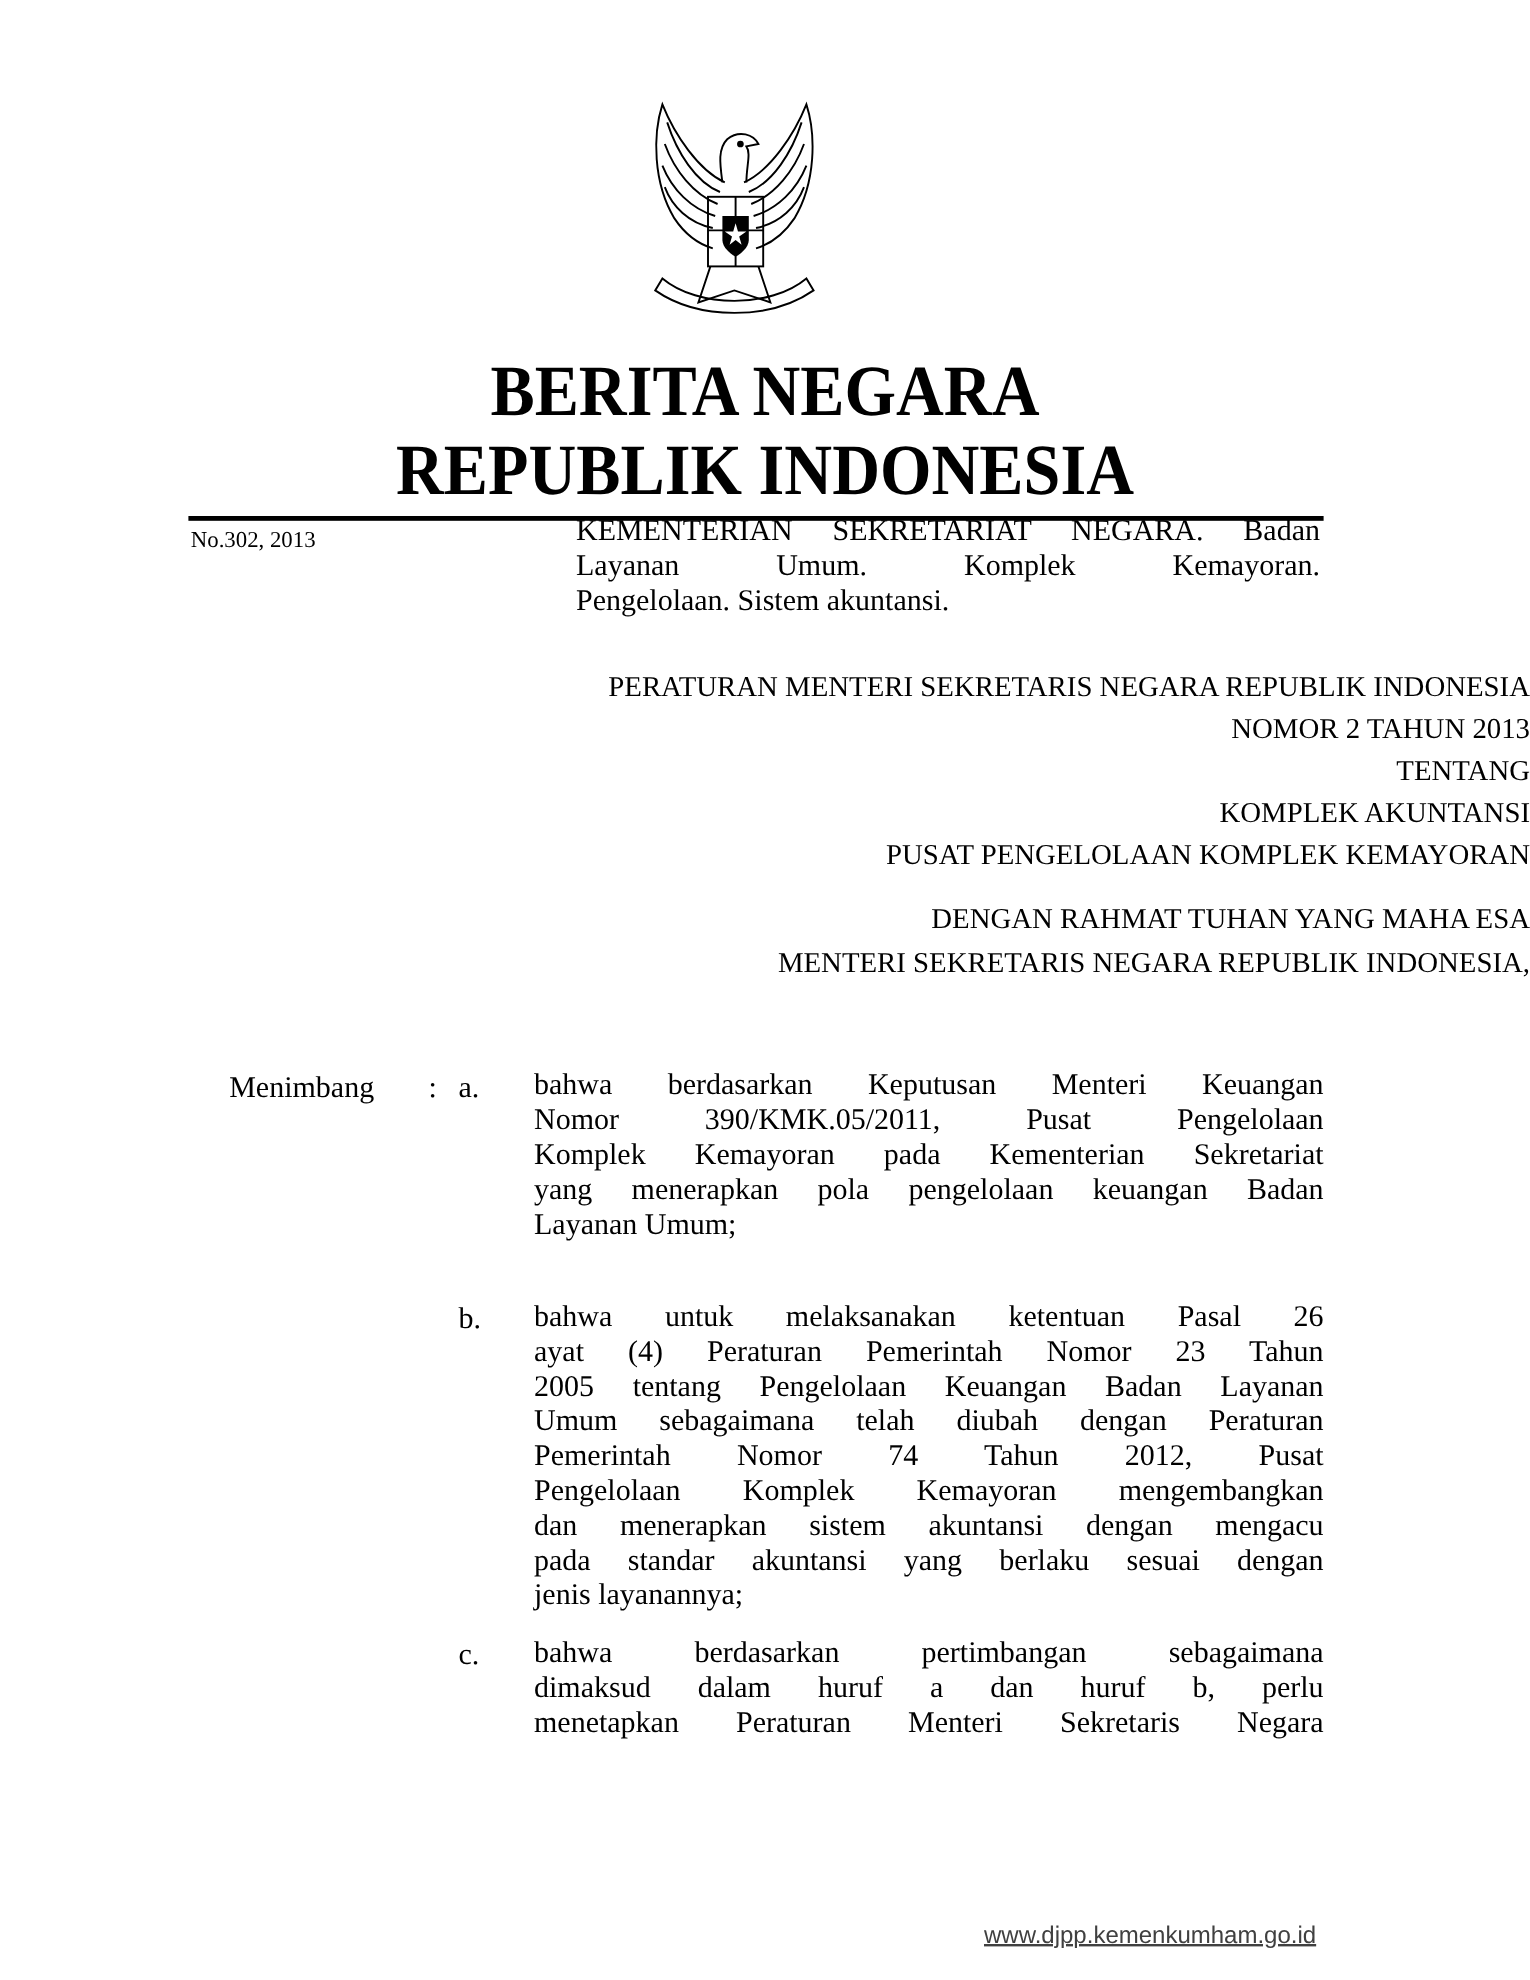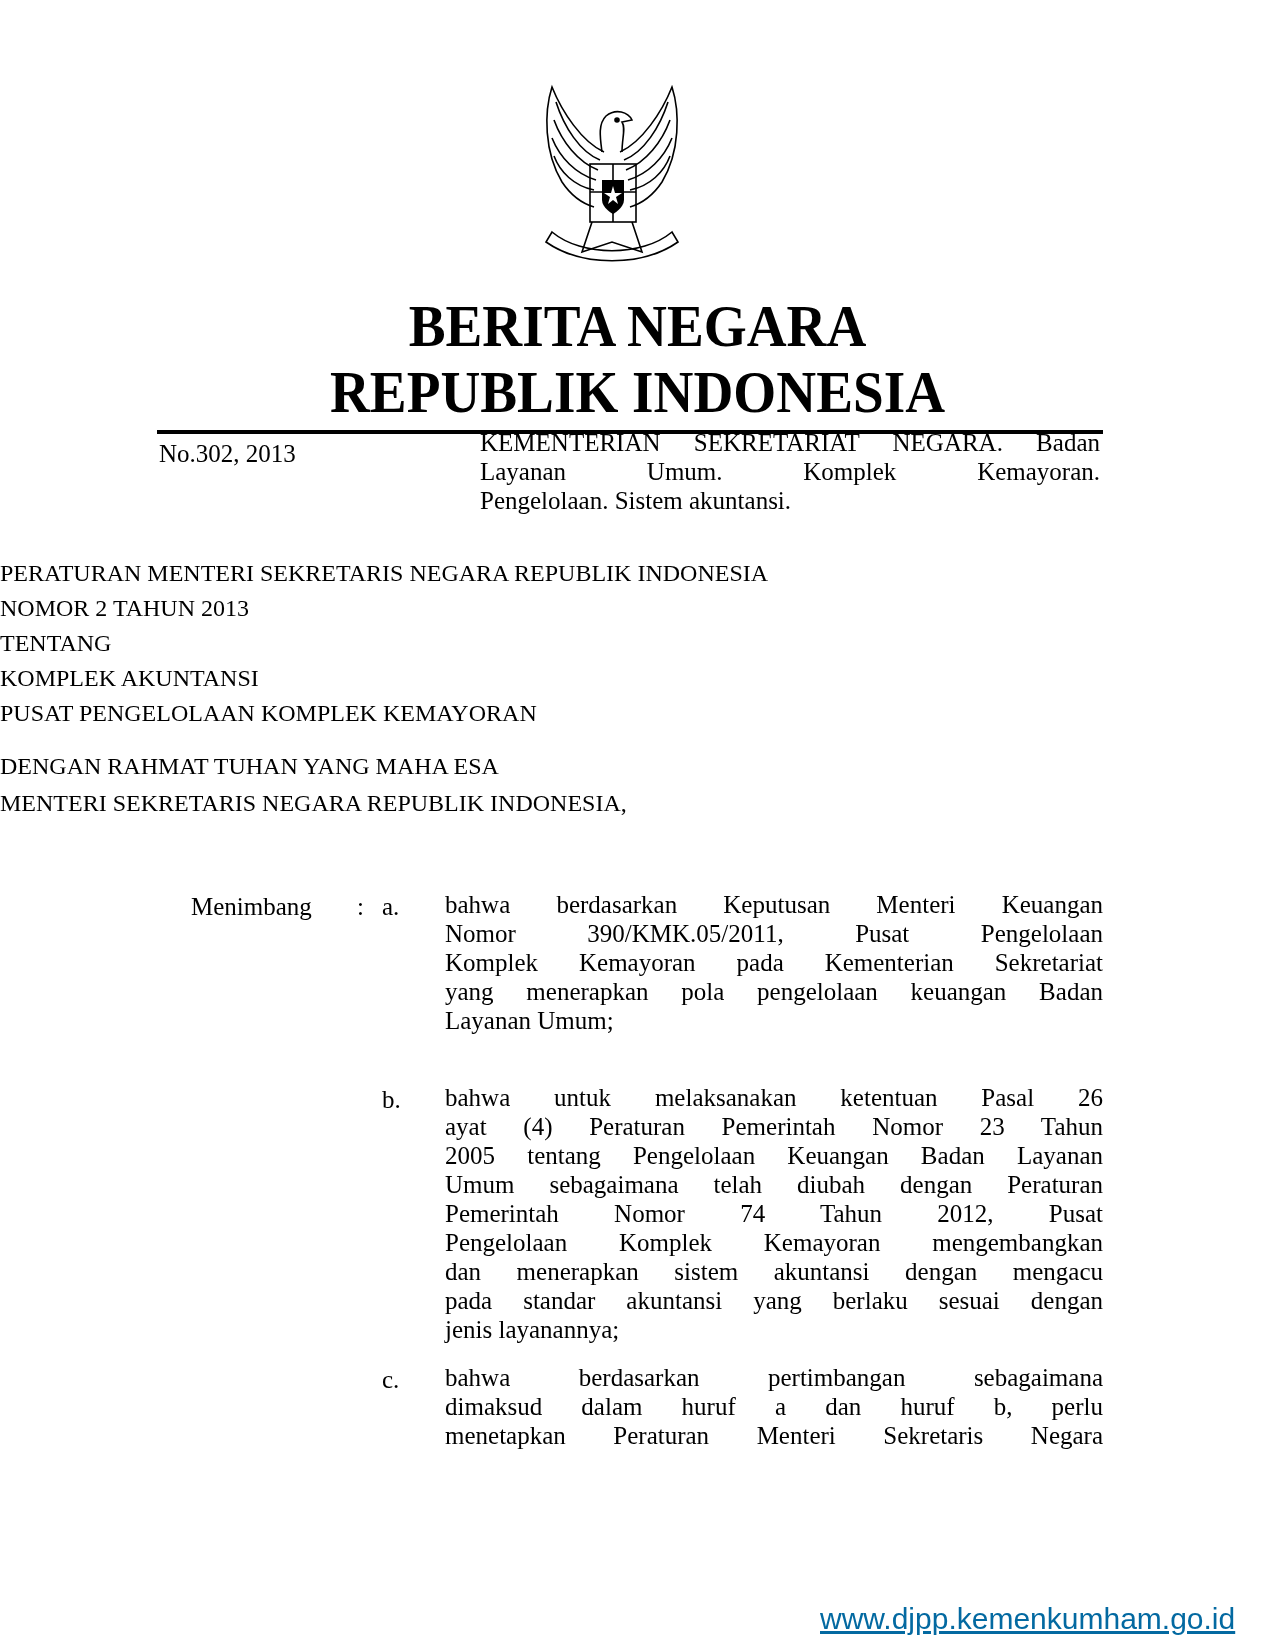--- a/index.html
+++ b/index.html
@@ -2,32 +2,32 @@
 <html><head>
 <meta charset="utf-8">
 <style>
   html,body{margin:0;padding:0;background:#fff;}
   body{width:1275px;height:1650px;position:relative;overflow:hidden;font-family:"Liberation Serif","DejaVu Serif",serif;color:#000;}
   .emblem{position:absolute;left:522px;top:82px;width:180px;height:190px;}
   .title{position:absolute;left:0;width:1275px;text-align:center;font-weight:bold;font-size:60px;letter-spacing:0px;transform:scaleX(0.92);transform-origin:center;}
   .t1{top:292px;}
   .t2{top:358px;}
   .rule{position:absolute;left:157px;top:430px;width:946px;height:4px;background:#000;}
-  .no{position:absolute;left:159px;top:440px;font-size:25px;font-family:Liberation Serif, serif;}
+  .no{position:absolute;left:159px;top:440px;font-size:19px;font-family:Liberation Serif, serif;}
   .subject{position:absolute;left:480px;top:428px;width:620px;font-size:25px;line-height:29px;text-align:justify;}
   .subject .ln{display:block;text-align:justify;text-align-last:justify;}
   .subject .ln.last{text-align-last:left;}
-  .center{position:absolute;left:0;width:1275px;text-align:left;font-size:24px;}
+  .center{position:absolute;left:0;width:1275px;text-align:right;font-size:24px;}
   .menimbang{position:absolute;left:159px;top:893px;font-size:25px;margin-left:32px;}
   .colon{position:absolute;left:357px;top:893px;font-size:25px;}
   .item-letter{position:absolute;left:382px;font-size:25px;}
   .item-body{position:absolute;left:445px;width:658px;font-size:25px;line-height:29px;}
   .item-body .ln{display:block;text-align:justify;text-align-last:justify;white-space:nowrap;}
   .item-body .ln.last{text-align-last:left;}
-  .footer{position:absolute;left:820px;top:1602px;font-family:"Liberation Sans","DejaVu Sans",sans-serif;font-size:30px;color:#0369a1;text-decoration:underline;}
+  .footer{position:absolute;left:820px;top:1602px;font-family:"Liberation Sans","DejaVu Sans",sans-serif;font-size:20px;color:#404040;text-decoration:underline;}
 </style>
 </head>
 <body>
 
 <div class="emblem">
   <svg width="180" height="190" viewBox="0 0 180 190">
     <g fill="none" stroke="#000" stroke-width="1.6">
 
       <path d="M82 70 C60 60 40 30 30 5 C22 30 22 70 40 100 C50 115 62 122 72 125"></path>
       <path d="M78 78 C58 70 42 45 34 20"></path>

